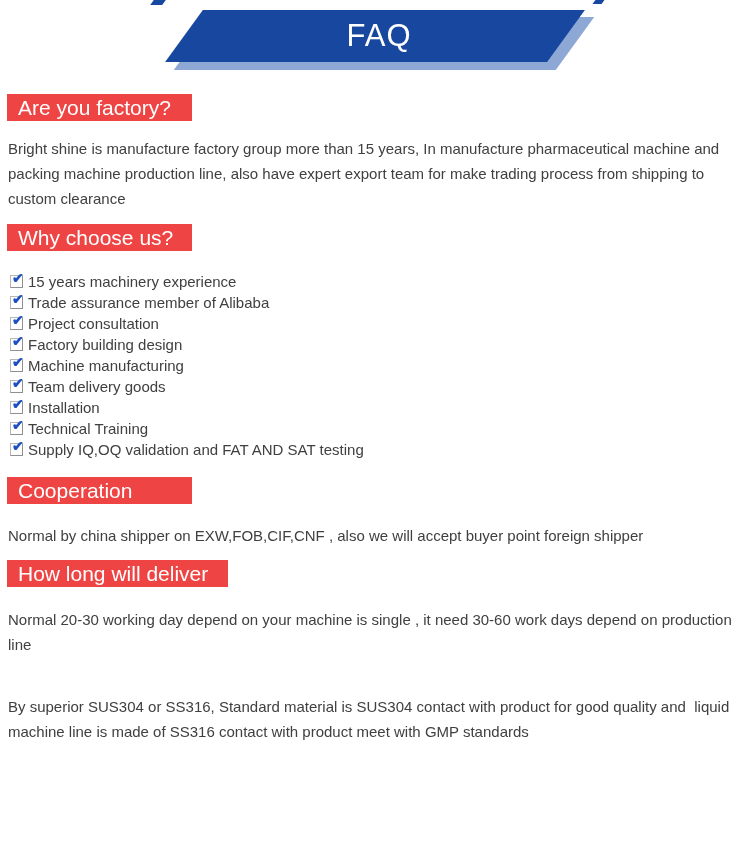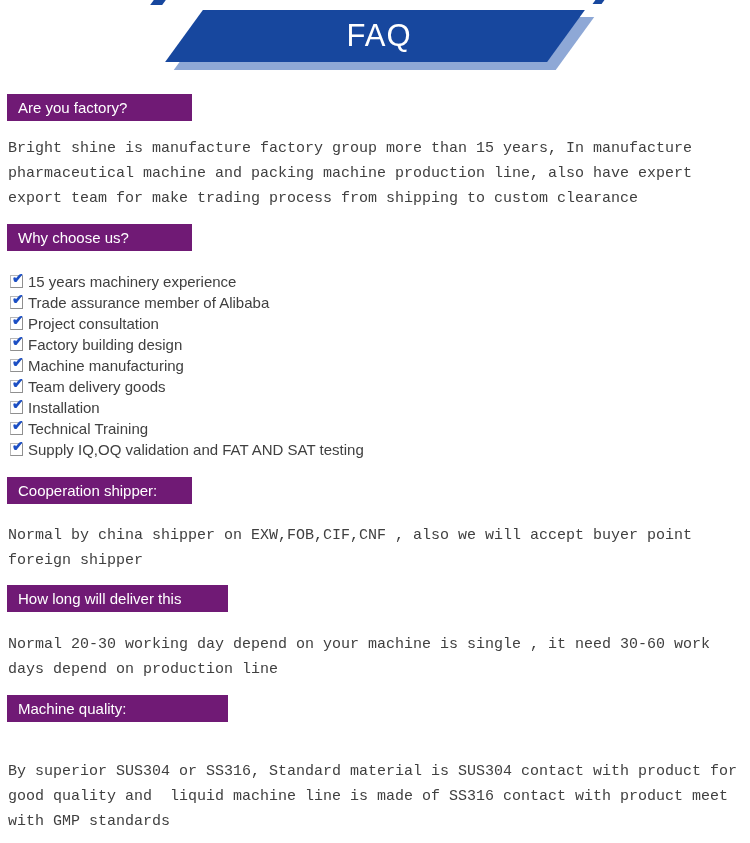--- a/index.html
+++ b/index.html
@@ -31,42 +31,41 @@
     width: 382px; height: 52px;
     line-height: 52px; text-align: center;
     color: #ffffff; font-size: 31px; letter-spacing: 1px;
   }
   .frag { position: absolute; background: #17479E; transform: skewX(-36deg); }
   .frag-left  { left: 152px; top: 0; width: 12px; height: 5px; }
   .frag-right { left: 594px; top: 0; width: 9px;  height: 4px; }
 
   
   .bar {
-    background: #701a75;
+    background: #ef4444;
     color: #ffffff;
-    font-size: 15px;
+    font-size: 21px;
     font-weight: 400;
     height: 27px;
     line-height: 27px;
     padding-left: 11px;
     margin: 0 0 0 7px;
   }
   .bar.narrow { width: 185px; }
   .bar.wide   { width: 221px; }
 
   
   .body-text {
     color: #404040;
     font-size: 15px;
     line-height: 25px;
     margin: 0;
     padding-left: 8px;
     width: 740px;
     white-space: pre-wrap;
-    font-family: Liberation Mono, monospace;
   }
 
   
   .checklist {
     list-style: none;
     margin: 20px 0 0 0;
     padding: 0 12px 0 10px;
   }
   .check-item {
     height: 21px;
@@ -158,18 +157,17 @@
     <h2 class="bar narrow" style="margin-top:17px">Cooperation shipper:</h2>
     <p class="body-text" style="margin-top:19px">Normal by china shipper on EXW,FOB,CIF,CNF , also we will accept buyer point foreign shipper</p>
   </section>
 
   <section>
     <h2 class="bar wide" style="margin-top:12px">How long will deliver this goods?</h2>
     <p class="body-text" style="margin-top:20px">Normal 20-30 working day depend on your machine is single , it need 30-60 work days depend on production line</p>
   </section>
 
   <section>
-    <h2 class="bar wide" style="margin-top:13px">Machine quality:</h2>
     <p class="body-text" style="margin-top:37px">By superior SUS304 or SS316, Standard material is SUS304 contact with product for good quality and  liquid machine line is made of SS316 contact with product meet with GMP standards</p>
   </section>
 
 
 </div>
 
 </body></html>

